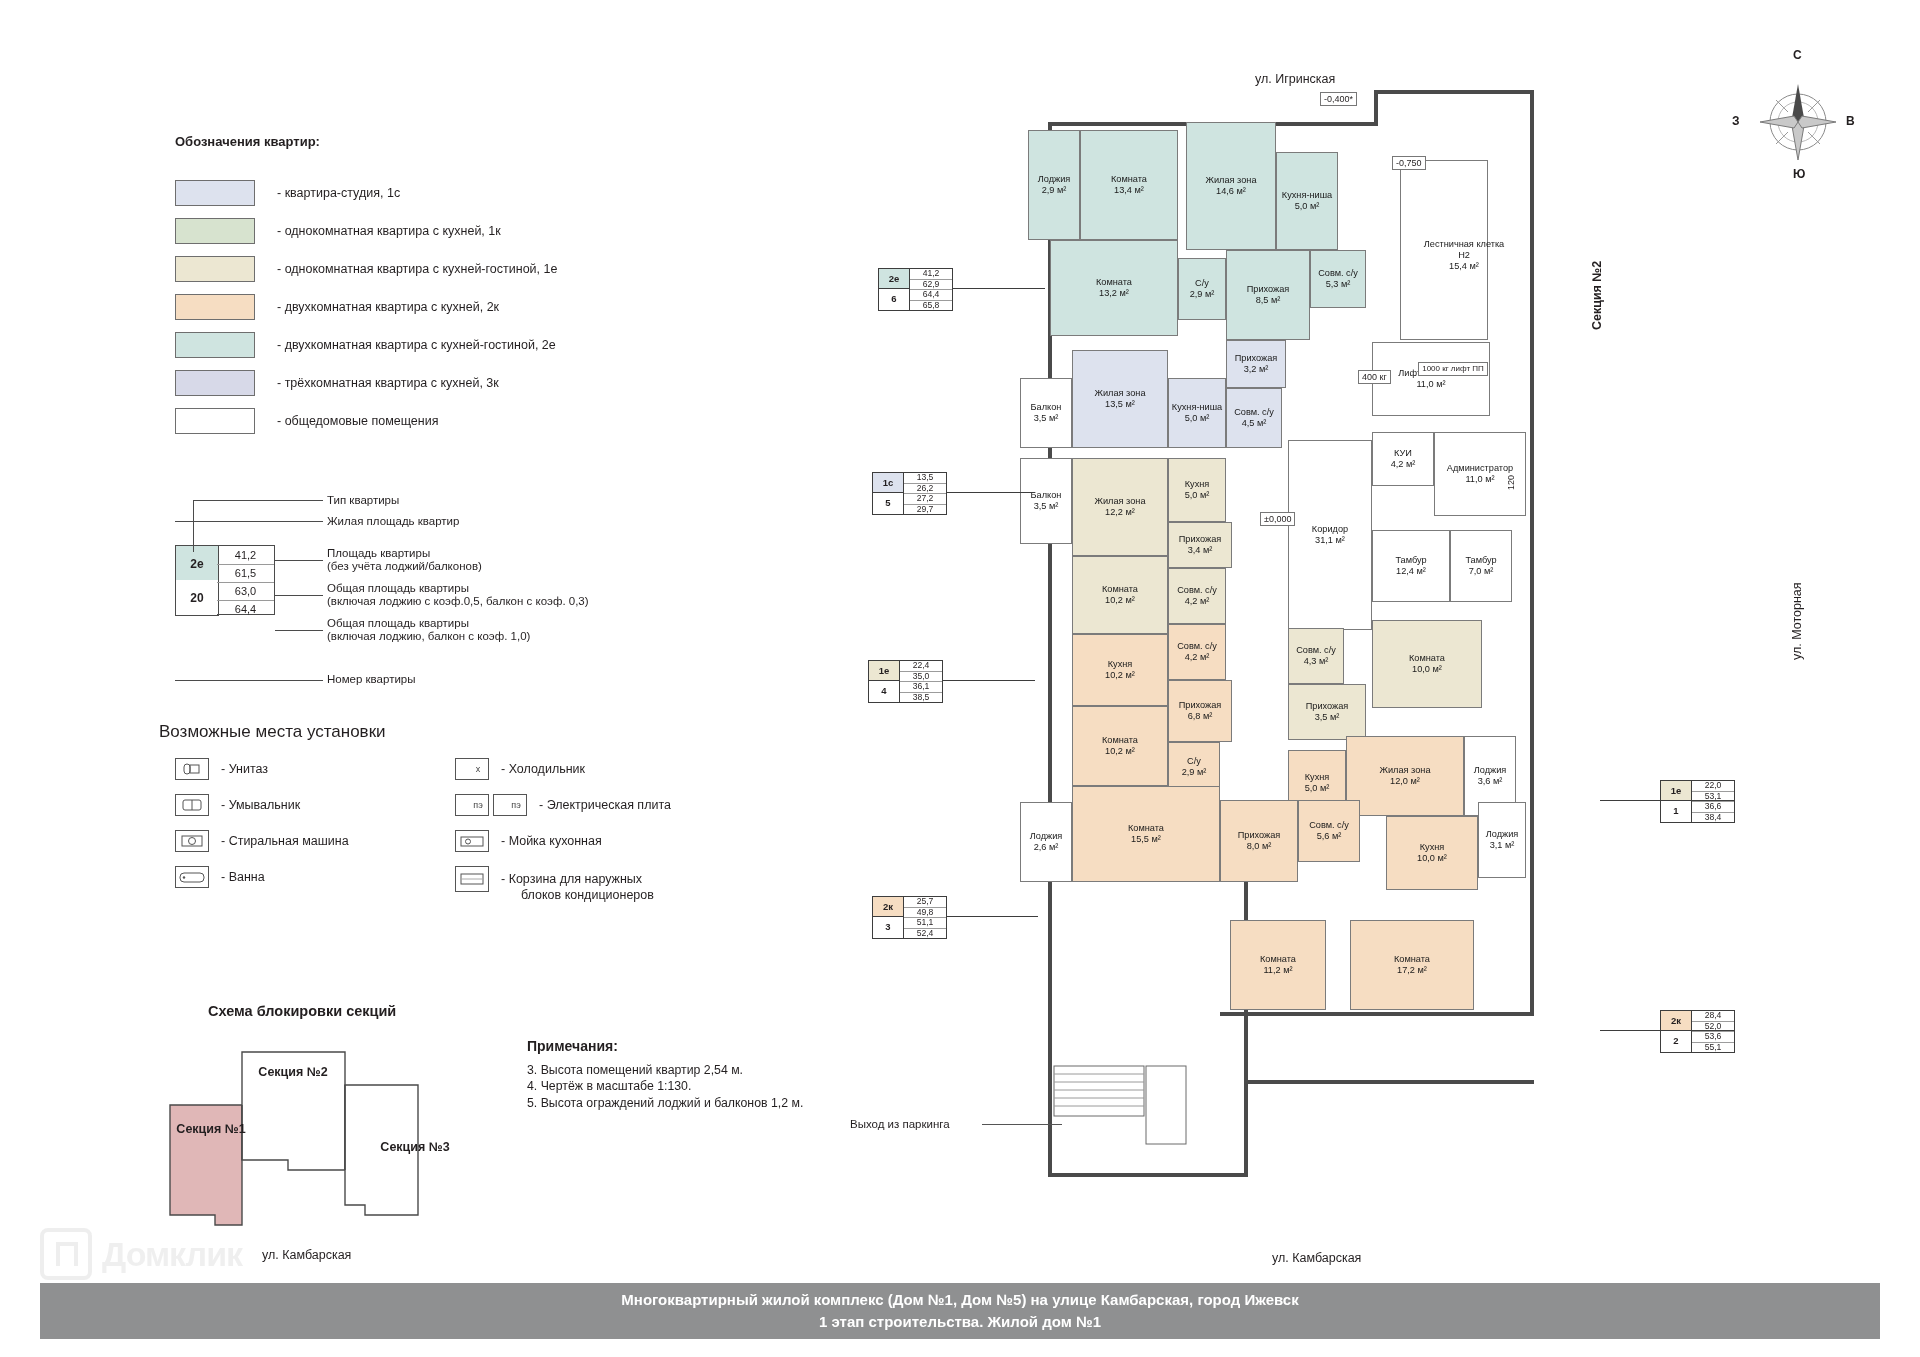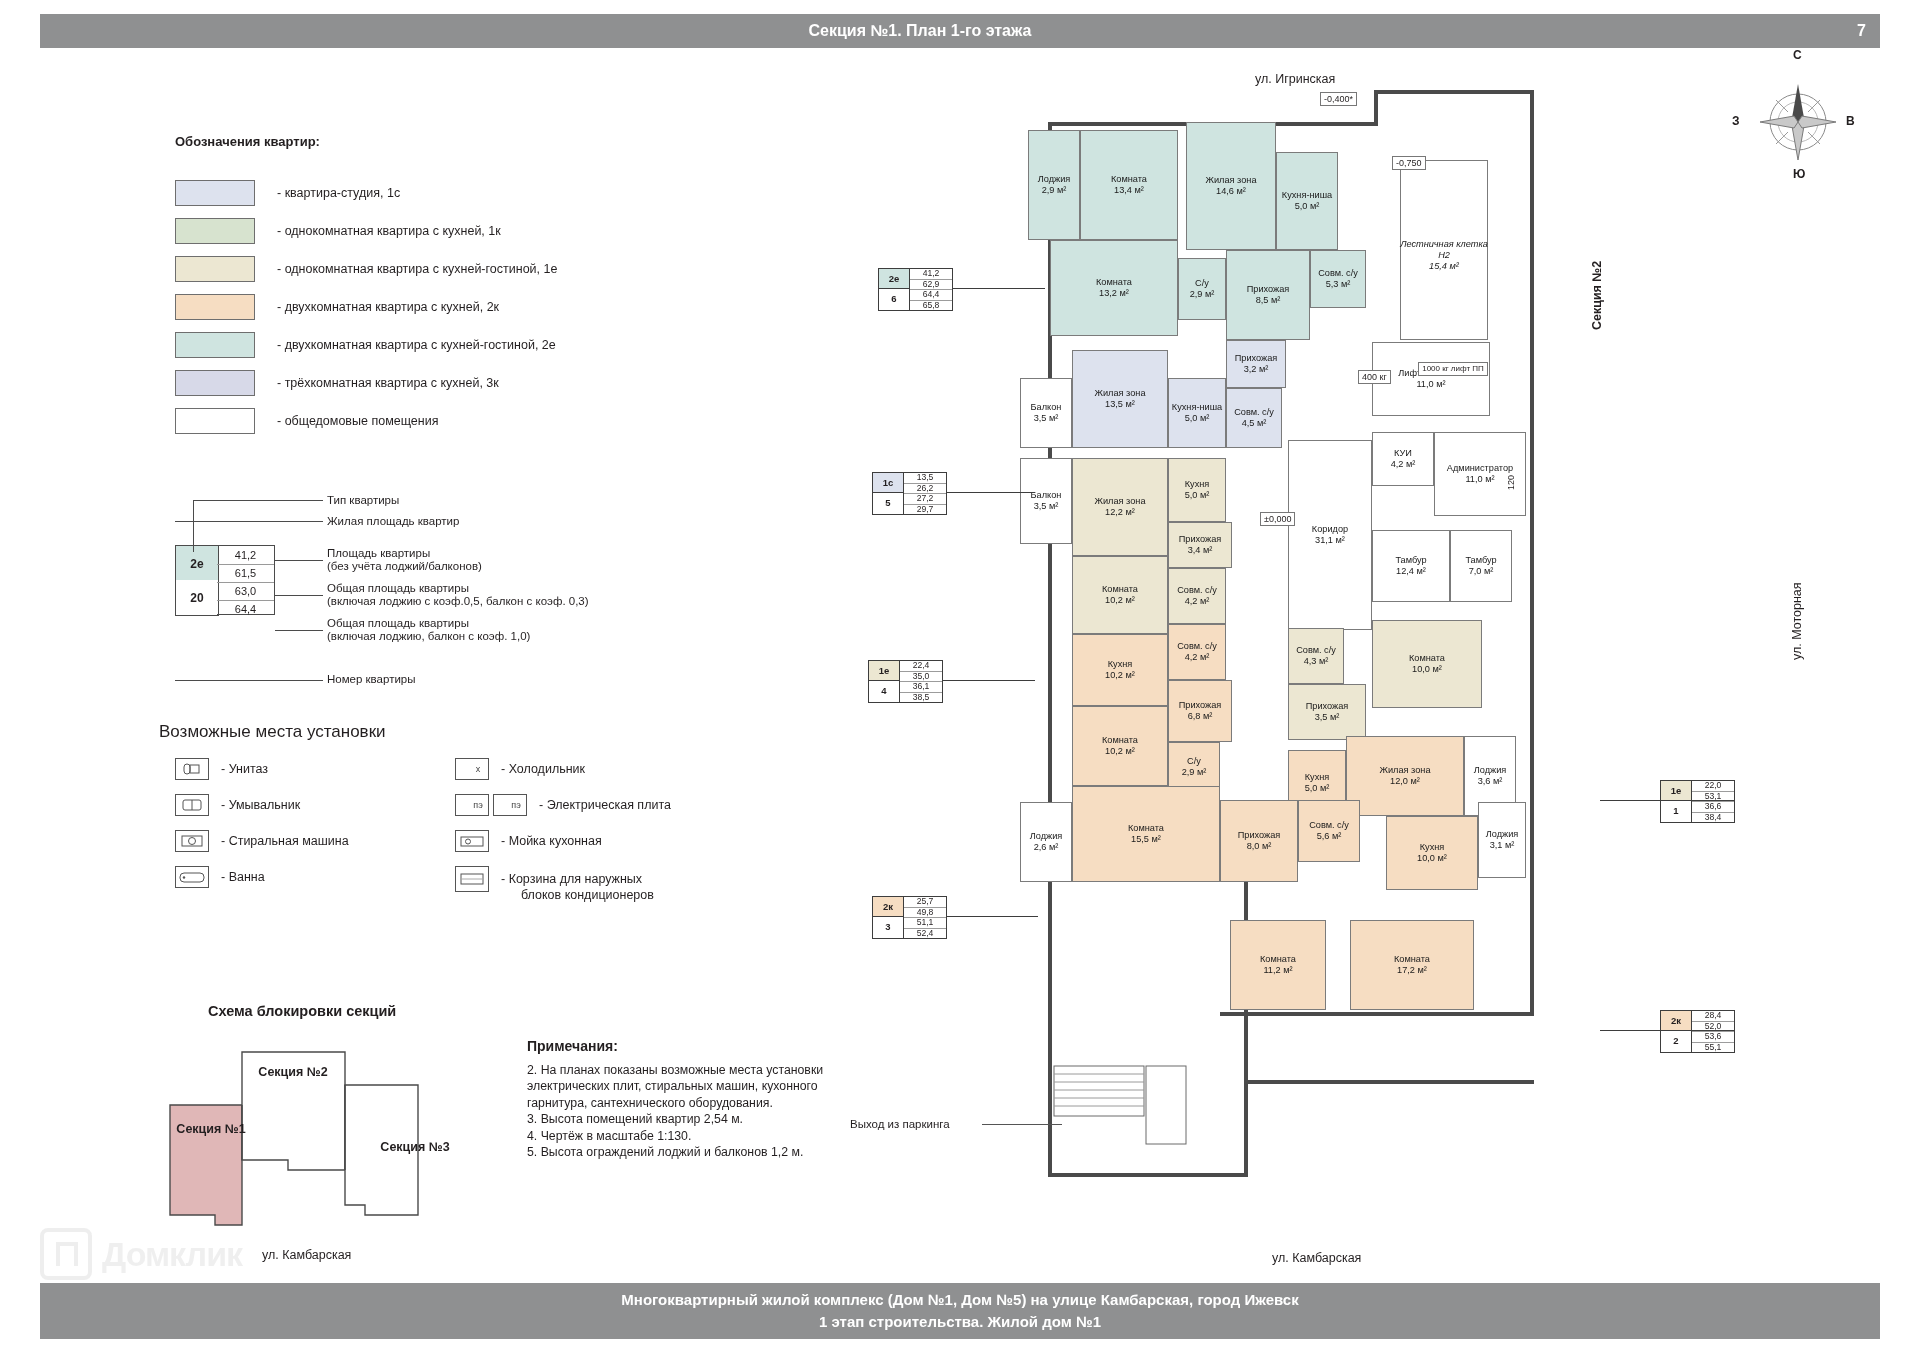--- a/index.html
+++ b/index.html
@@ -82,24 +82,20 @@
   .wm{position:absolute;left:40px;top:1228px;display:flex;align-items:center;opacity:.35;}
   .wm .box{width:44px;height:44px;border:4px solid #cfcfcf;border-radius:8px;position:relative;}
   .wm .box:after{content:"";position:absolute;left:12px;top:10px;width:14px;height:20px;border:4px solid #cfcfcf;border-bottom:none;}
   .wm .txt{margin-left:10px;font-size:34px;font-weight:bold;color:#d2d2d2;letter-spacing:-1px;}
 </style>
 </head>
 <body>
 
 <div id="sheet">
 
-  <div class="topbar">
-    <div class="ttl">Секция №1. План 1-го этажа</div>
-    <div class="pg">7</div>
-  </div>
 
   <div class="legend-title">Обозначения квартир:</div>
   <div class="legend-row" style="top:180px">
     <div class="sw" style="background:#dde2ee"></div>
     <span>- квартира-студия, 1с</span>
   </div>
   <div class="legend-row" style="top:218px">
     <div class="sw" style="background:#d7e3cf"></div>
     <span>- однокомнатная квартира с кухней, 1к</span>
   </div>
@@ -237,21 +233,20 @@
       <line x1="185" y1="55" x2="185" y2="140" stroke="#4a4a4a" stroke-width="1.4"></line>
     </svg>
   </div>
   <div class="bs-lbl" style="left:166px;top:1122px;width:90px;">Секция №1</div>
   <div class="bs-lbl" style="left:238px;top:1065px;width:110px;">Секция №2</div>
   <div class="bs-lbl" style="left:370px;top:1140px;width:90px;">Секция №3</div>
   <div class="street-lbl" style="left:262px;top:1248px;">ул. Камбарская</div>
 
   <div class="notes-title">Примечания:</div>
   <div class="notes">
-    <div>2. На планах показаны возможные места установки электрических плит, стиральных машин, кухонного гарнитура, сантехнического оборудования.</div>
     <div>3. Высота помещений квартир 2,54 м.</div>
     <div>4. Чертёж в масштабе 1:130.</div>
     <div>5. Высота ограждений лоджий и балконов 1,2 м.</div>
   </div>
 
   <div class="compass">
     <svg width="120" height="120" viewBox="0 0 120 120">
       <circle cx="60" cy="60" r="28" fill="none" stroke="#8a8a8a"></circle>
       <circle cx="60" cy="60" r="20" fill="none" stroke="#bbb"></circle>
       <polygon points="60,22 66,56 60,60 54,56" fill="#4a4a4a"></polygon>
@@ -322,21 +317,21 @@
         <div class="rlbl" style="left: 248px; top: 224px;">
           <b>Прихожая</b>
           <b>8,5 м²</b>
         </div>
         <div class="room c2e" style="left: 290px; top: 190px; width: 56px; height: 58px;"></div>
         <div class="rlbl" style="left: 318px; top: 208px;">
           <b>Совм. с/у</b>
           <b>5,3 м²</b>
         </div>
         <div class="room ccom" style="left: 380px; top: 100px; width: 88px; height: 180px;"></div>
-        <div class="rlbl" style="left: 424px; top: 179px; font-style: italic;">
+        <div class="rlbl" style="left: 444px; top: 179px;">
           <b>Лестничная клетка Н2</b>
           <b>15,4 м²</b>
         </div>
         <div class="room ccom" style="left: 0px; top: 318px; width: 52px; height: 70px;"></div>
         <div class="rlbl" style="left: 26px; top: 342px;">
           <b>Балкон</b>
           <b>3,5 м²</b>
         </div>
         <div class="room c1c" style="left: 52px; top: 290px; width: 96px; height: 98px;"></div>
         <div class="rlbl" style="left: 100px; top: 328px;">

